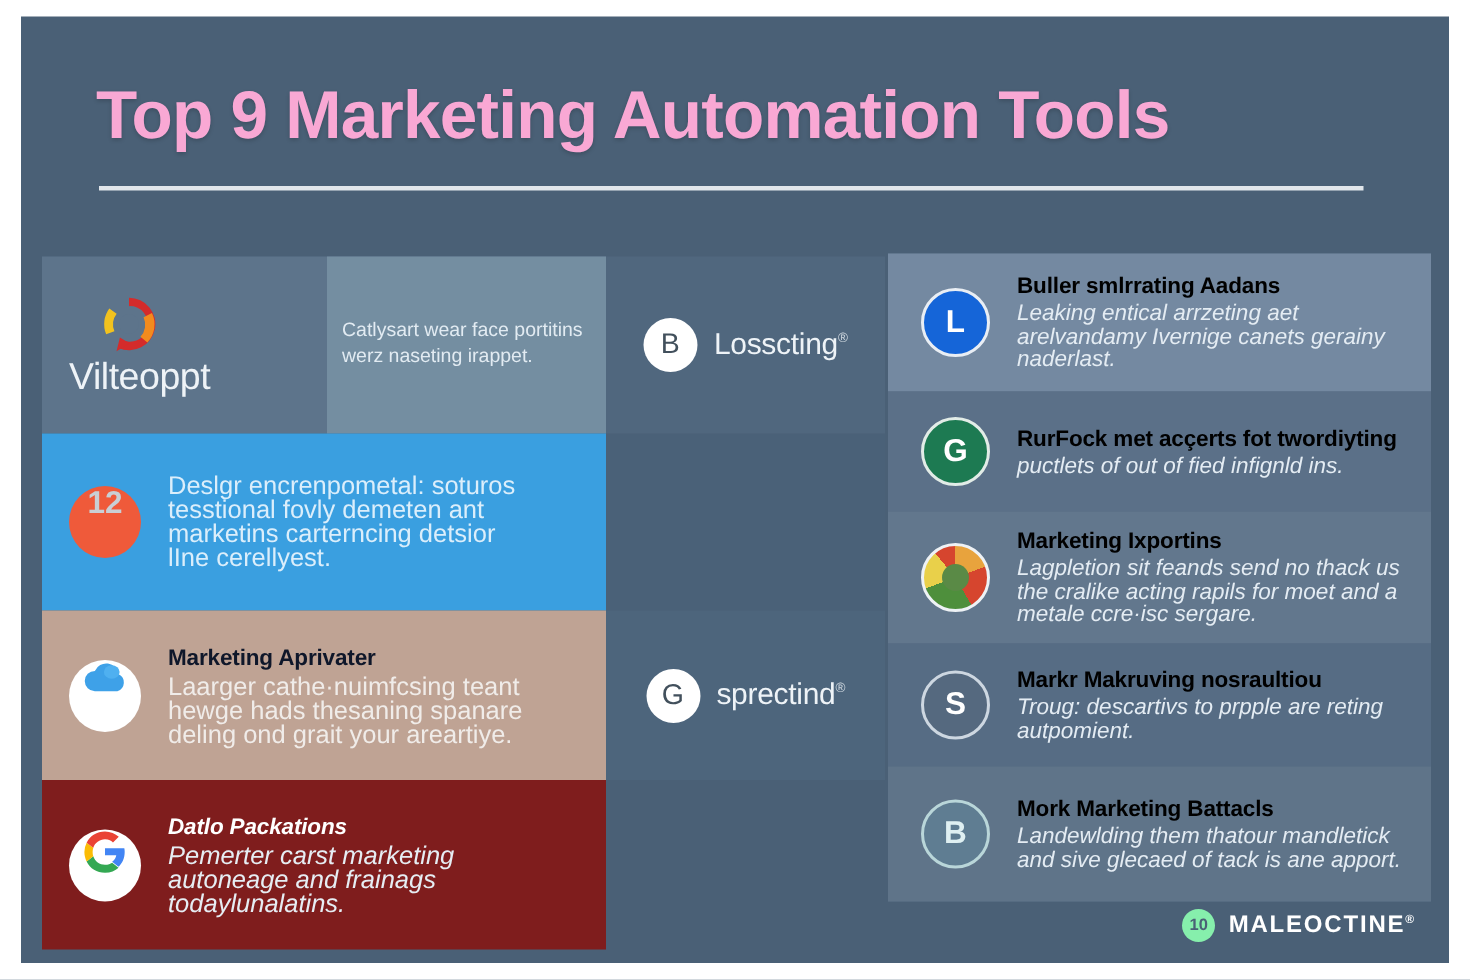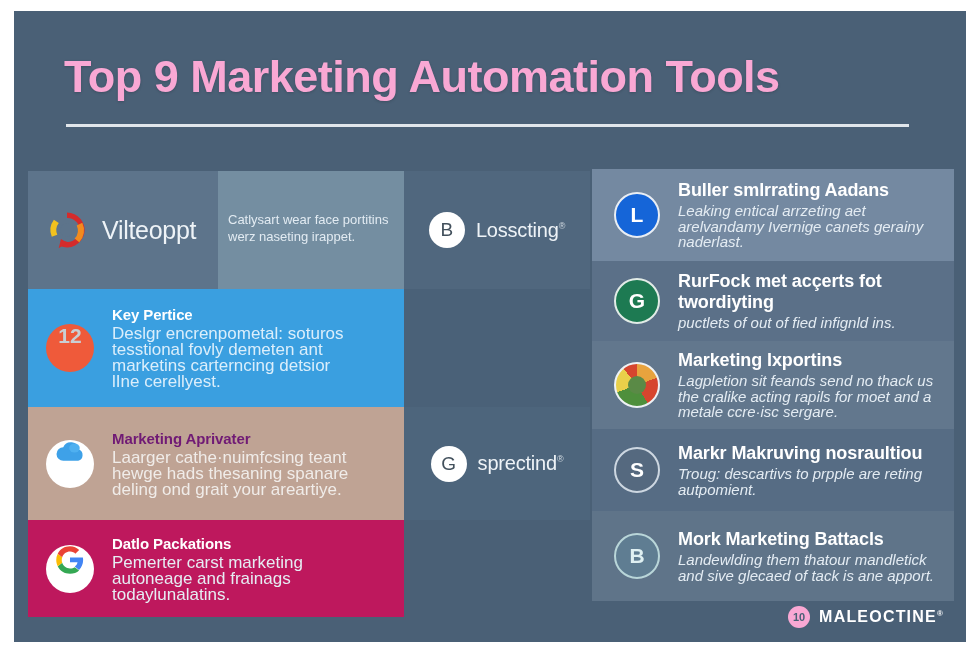--- a/index.html
+++ b/index.html
@@ -79,21 +79,21 @@
     position: absolute;
     left: 0;
     width: 376px;
     display: flex;
     align-items: center;
     padding: 0 18px;
   }
   .lcard-0 { top: 0;   height: 118px; background: #5d748b; }
   .lcard-1 { top: 118px; height: 118px; background: #3a9fe0; }
   .lcard-2 { top: 236px; height: 113px; background: #bfa394; }
-  .lcard-3 { top: 349px; height: 97px; background: #be185d; }
+  .lcard-3 { top: 349px; height: 113px; background: #7f1d1d; font-style: italic; }
 
   
   .lcard-overlay {
     position: absolute;
     left: 190px;
     top: 0;
     width: 186px;
     height: 118px;
     background: #7b96a8;
     opacity: 0.78;
@@ -136,25 +136,25 @@
     color: #ffffff;
     margin-bottom: 3px;
     letter-spacing: -0.1px;
   }
   .ldesc {
     font-size: 17px;
     line-height: 16px;
     color: #e6edf3;
   }
   .lcard-1 .ldesc { color: #dbeefb; }
-  .lcard-2 .ltitle { color: #701a75; }
+  .lcard-2 .ltitle { color: #0f172a; }
   .lcard-2 .ldesc { color: #f0ece9; }
 
   
-  .brand-row { display: flex; align-items: center; position: relative; z-index: 2; }
+  .brand-row { display: flex; align-items: center; position: relative; z-index: 2; flex-direction: column; }
   .brand-name {
     font-size: 25px;
     color: #eef3f7;
     font-weight: 400;
     letter-spacing: -0.3px;
   }
 
   
   .mpanel {
     position: absolute;
@@ -224,23 +224,23 @@
   .rb-multi { background: conic-gradient(#e8a33d 0deg 70deg, #d6452e 70deg 150deg, #4e8f3c 150deg 250deg, #e9d04a 250deg 320deg, #d6452e 320deg 360deg); border: 2px solid #eef2f5; }
   .rb-multi .rb-inner {
     width: 18px; height: 18px; border-radius: 50%;
     background: #5a8a46;
   }
   .rb-slate { background: #55697f; border: 2px solid #cdd7e1; }
   .rb-teal  { background: #5f7d92; border: 2px solid #b9d6d9; color:#dff0f2; }
 
   .rtext { width: 268px; }
   .rtitle {
-    font-size: 18px;
-    font-weight: bold;
-    color: #ffffff;
+    font-size: 15px;
+    font-weight: bold;
+    color: #000000;
     margin-bottom: 2px;
     letter-spacing: -0.1px;
   }
   .rdesc {
     font-size: 15px;
     line-height: 15.5px;
     color: #e4ecf3;
     font-style: italic;
   }
 
@@ -248,21 +248,21 @@
   .footer-logo {
     position: absolute;
     right: 22px;
     bottom: 14px;
     display: flex;
     align-items: center;
   }
   .footer-mark {
     width: 22px; height: 22px;
     border-radius: 50%;
-    background: #f9a8d4;
+    background: #86efac;
     color: #4a6076;
     font-size: 11px;
     font-weight: bold;
     display: flex; align-items: center; justify-content: center;
     margin-right: 9px;
   }
   .footer-name {
     font-size: 16px;
     font-weight: bold;
     color: #ffffff;
@@ -303,21 +303,20 @@
         <span class="brand-name">Vilteoppt</span>
       </div>
       <div class="lcard-overlay-text">Catlysart wear face portitins werz naseting irappet.</div>
     </div>
 
     <div class="lcard lcard-1">
       <div class="badge badge-red">
         <span class="badge-num">12</span>
       </div>
       <div class="ltext">
-        <div class="ltitle">Key Pertice</div>
         <div class="ldesc">Deslgr encrenpometal: soturos tesstional fovly demeten ant marketins carterncing detsior lIne cerellyest.</div>
       </div>
     </div>
 
     <div class="lcard lcard-2">
       <div class="badge badge-white">
         <svg class="cloud-icon" viewBox="0 0 40 28">
           <path d="M31 27H11A9 9 0 0 1 11 9a11 11 0 0 1 21 3 8 8 0 0 1-1 15z" fill="#3ea1e8"></path>
           <ellipse cx="26" cy="10" rx="7" ry="6" fill="#4fb0f0"></ellipse>
         </svg>

